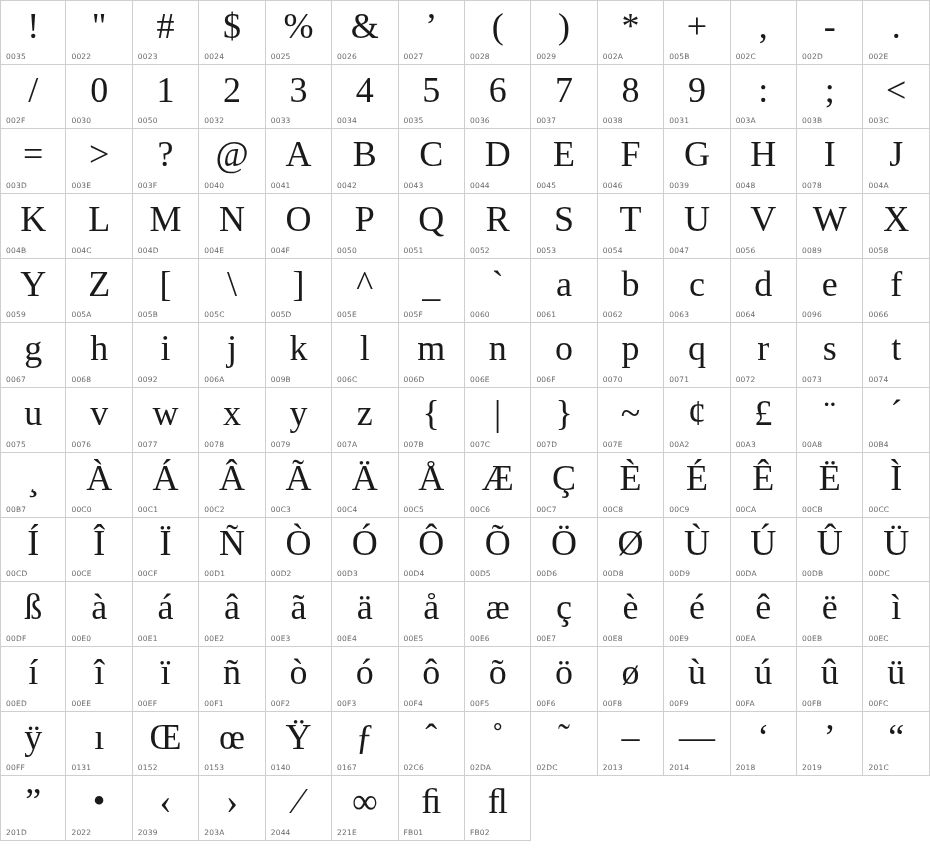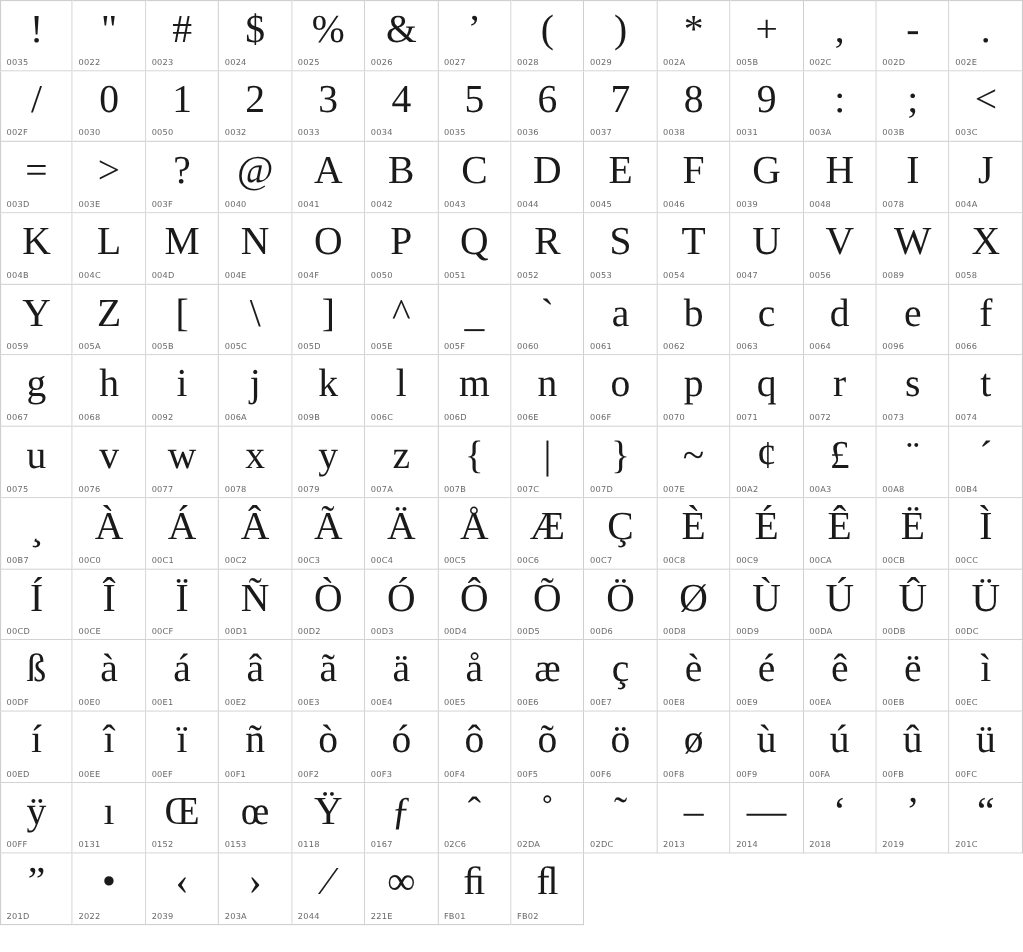--- a/index.html
+++ b/index.html
@@ -693,21 +693,21 @@
     <div class="cell">
       <div class="glyph">Œ</div>
       <div class="code">0152</div>
     </div>
     <div class="cell">
       <div class="glyph">œ</div>
       <div class="code">0153</div>
     </div>
     <div class="cell">
       <div class="glyph">Ÿ</div>
-      <div class="code">0118</div>
+      <div class="code">0140</div>
     </div>
     <div class="cell">
       <div class="glyph">ƒ</div>
       <div class="code">0167</div>
     </div>
     <div class="cell">
       <div class="glyph">ˆ</div>
       <div class="code">02C6</div>
     </div>
     <div class="cell">

